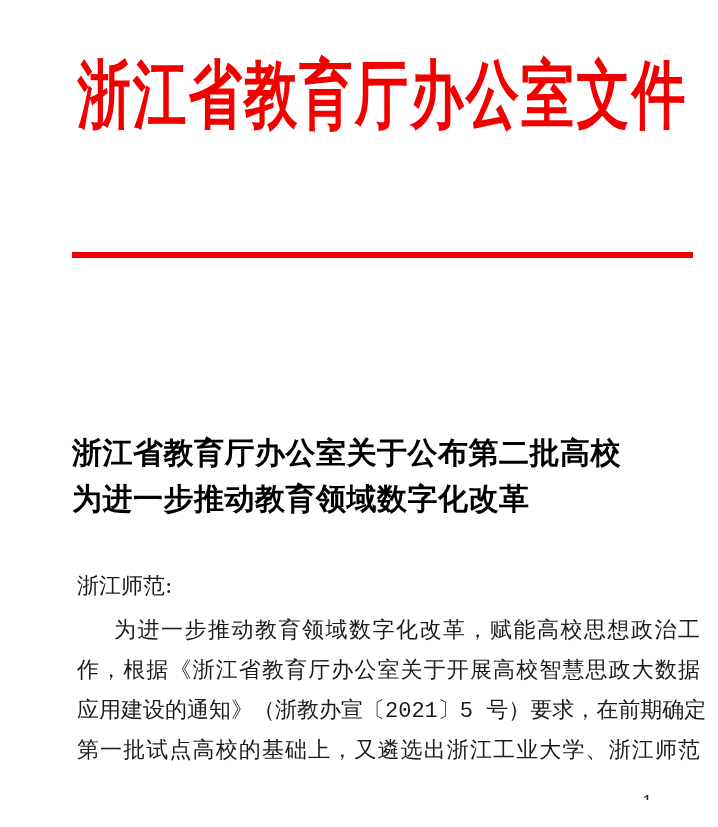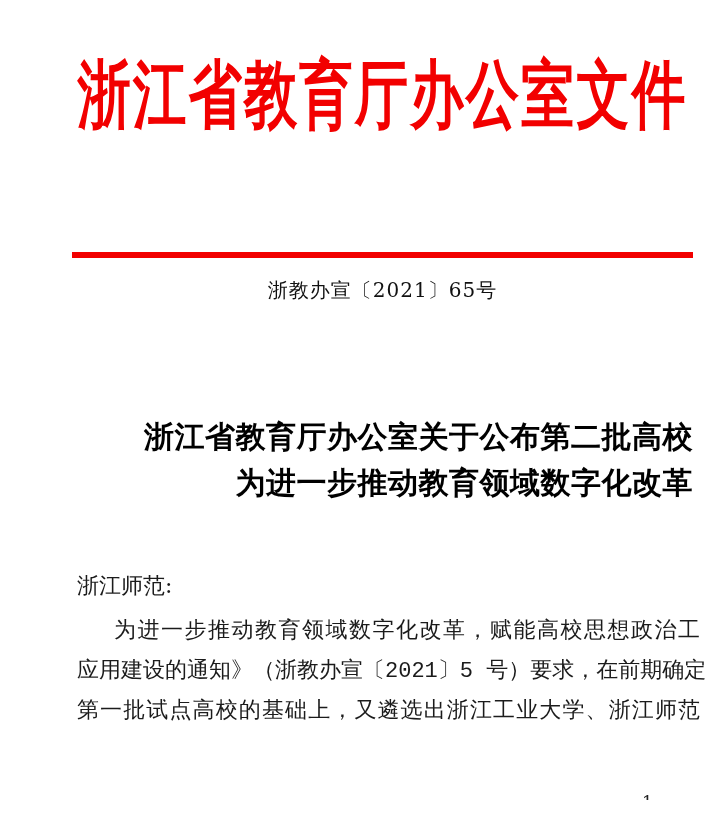--- a/index.html
+++ b/index.html
@@ -57,24 +57,24 @@
     left: 72px;
     width: 621px;
     text-align: center;
     font-size: 20px;
     letter-spacing: 1px;
     color: #111111;
   }
   
   .document-title {
     position: absolute;
-    top: 414px;
+    top: 430px;
     left: 72px;
     width: 621px;
-    text-align: right;
+    text-align: left;
     font-size: 30px;
     font-weight: bold;
     line-height: 46px;
     color: #000000;
     letter-spacing: 0.5px;
   }
   
   .body-block {
     position: absolute;
     top: 566px;
@@ -113,31 +113,31 @@
 <body>
 
 <div class="page">
 
   <div class="header-title">
     <span class="stretch">浙江省教育厅办公室文件</span>
   </div>
 
   <div class="red-divider"></div>
 
-  <div class="doc-number">浙教办宣〔2021〕65号</div>
 
   <div class="document-title">
     <div>浙江省教育厅办公室关于公布第二批高校</div>
     <div>为进一步推动教育领域数字化改革</div>
   </div>
 
   <div class="body-block">
     <div class="salutation">浙江师范:</div>
     <div class="paragraph">
       <div class="para-line indent-first">为进一步推动教育领域数字化改革，赋能高校思想政治工</div>
+      <div class="para-line">作，根据《浙江省教育厅办公室关于开展高校智慧思政大数据</div>
       <div class="para-line">应用建设的通知》（浙教办宣〔2021〕5 号）要求，在前期确定</div>
       <div class="para-line">第一批试点高校的基础上，又遴选出浙江工业大学、浙江师范</div>
     </div>
   </div>
 
   <div class="page-number">- 1 -</div>
 
 </div>
 
 </body></html>

